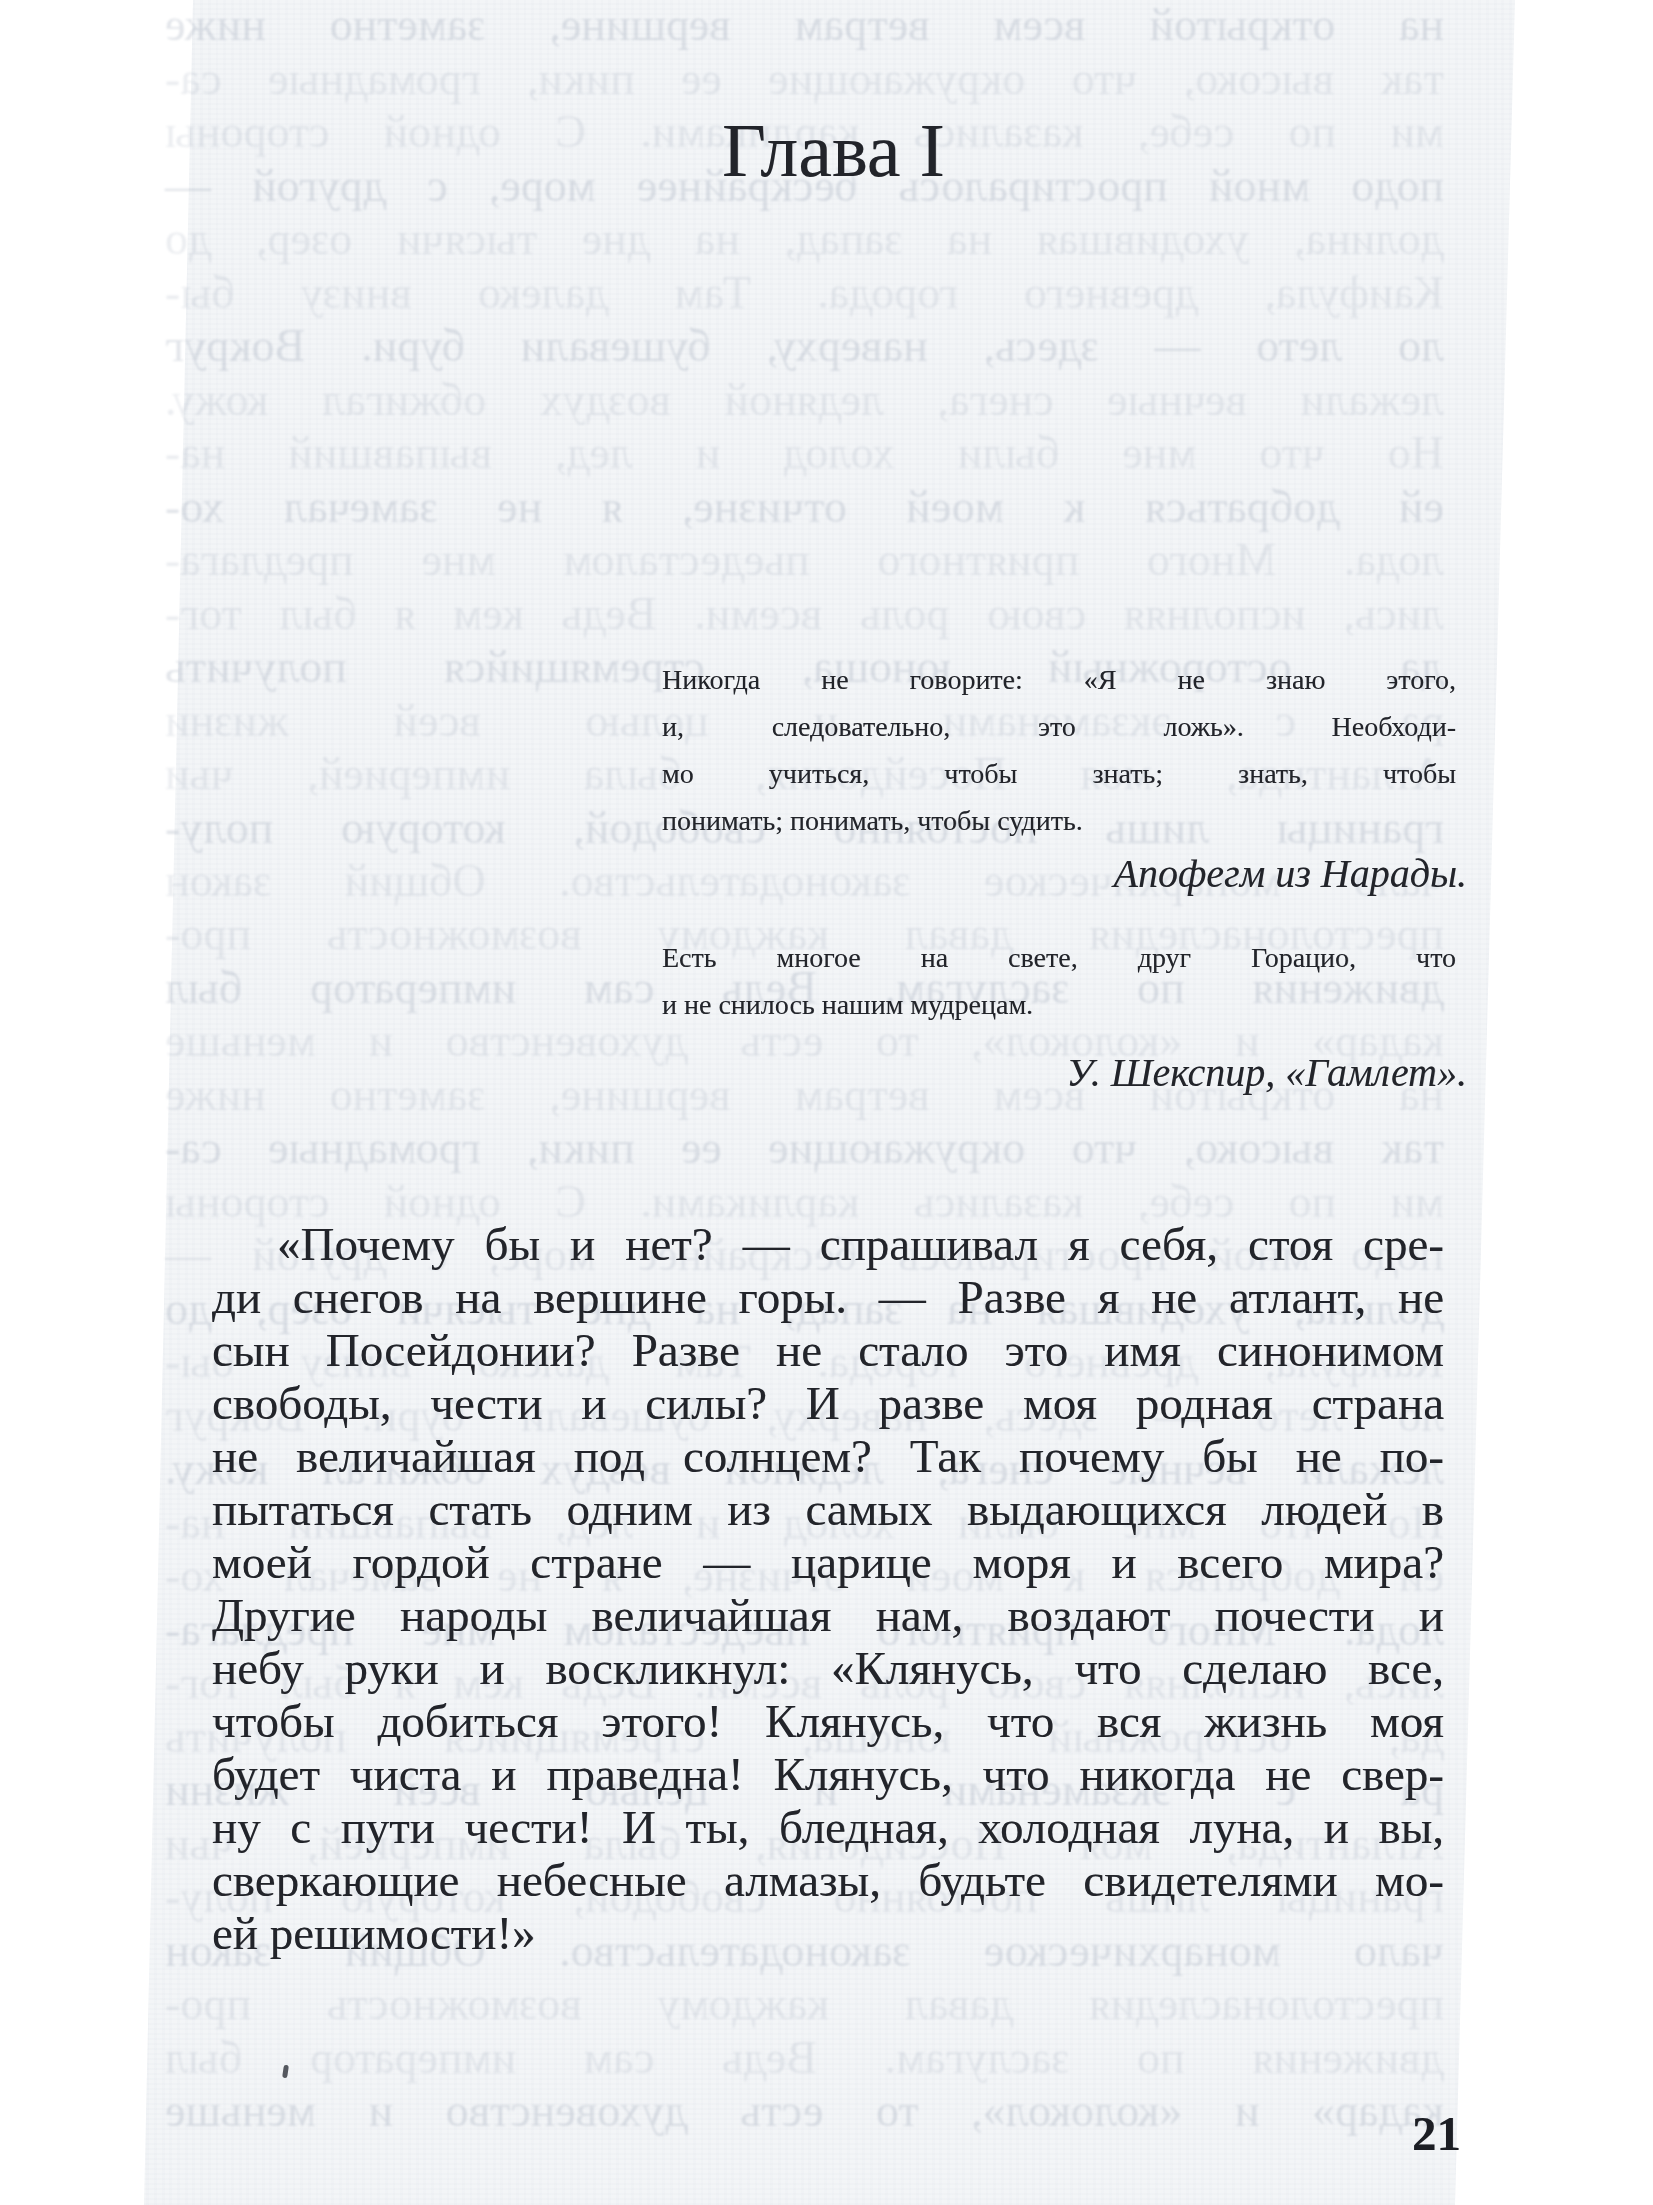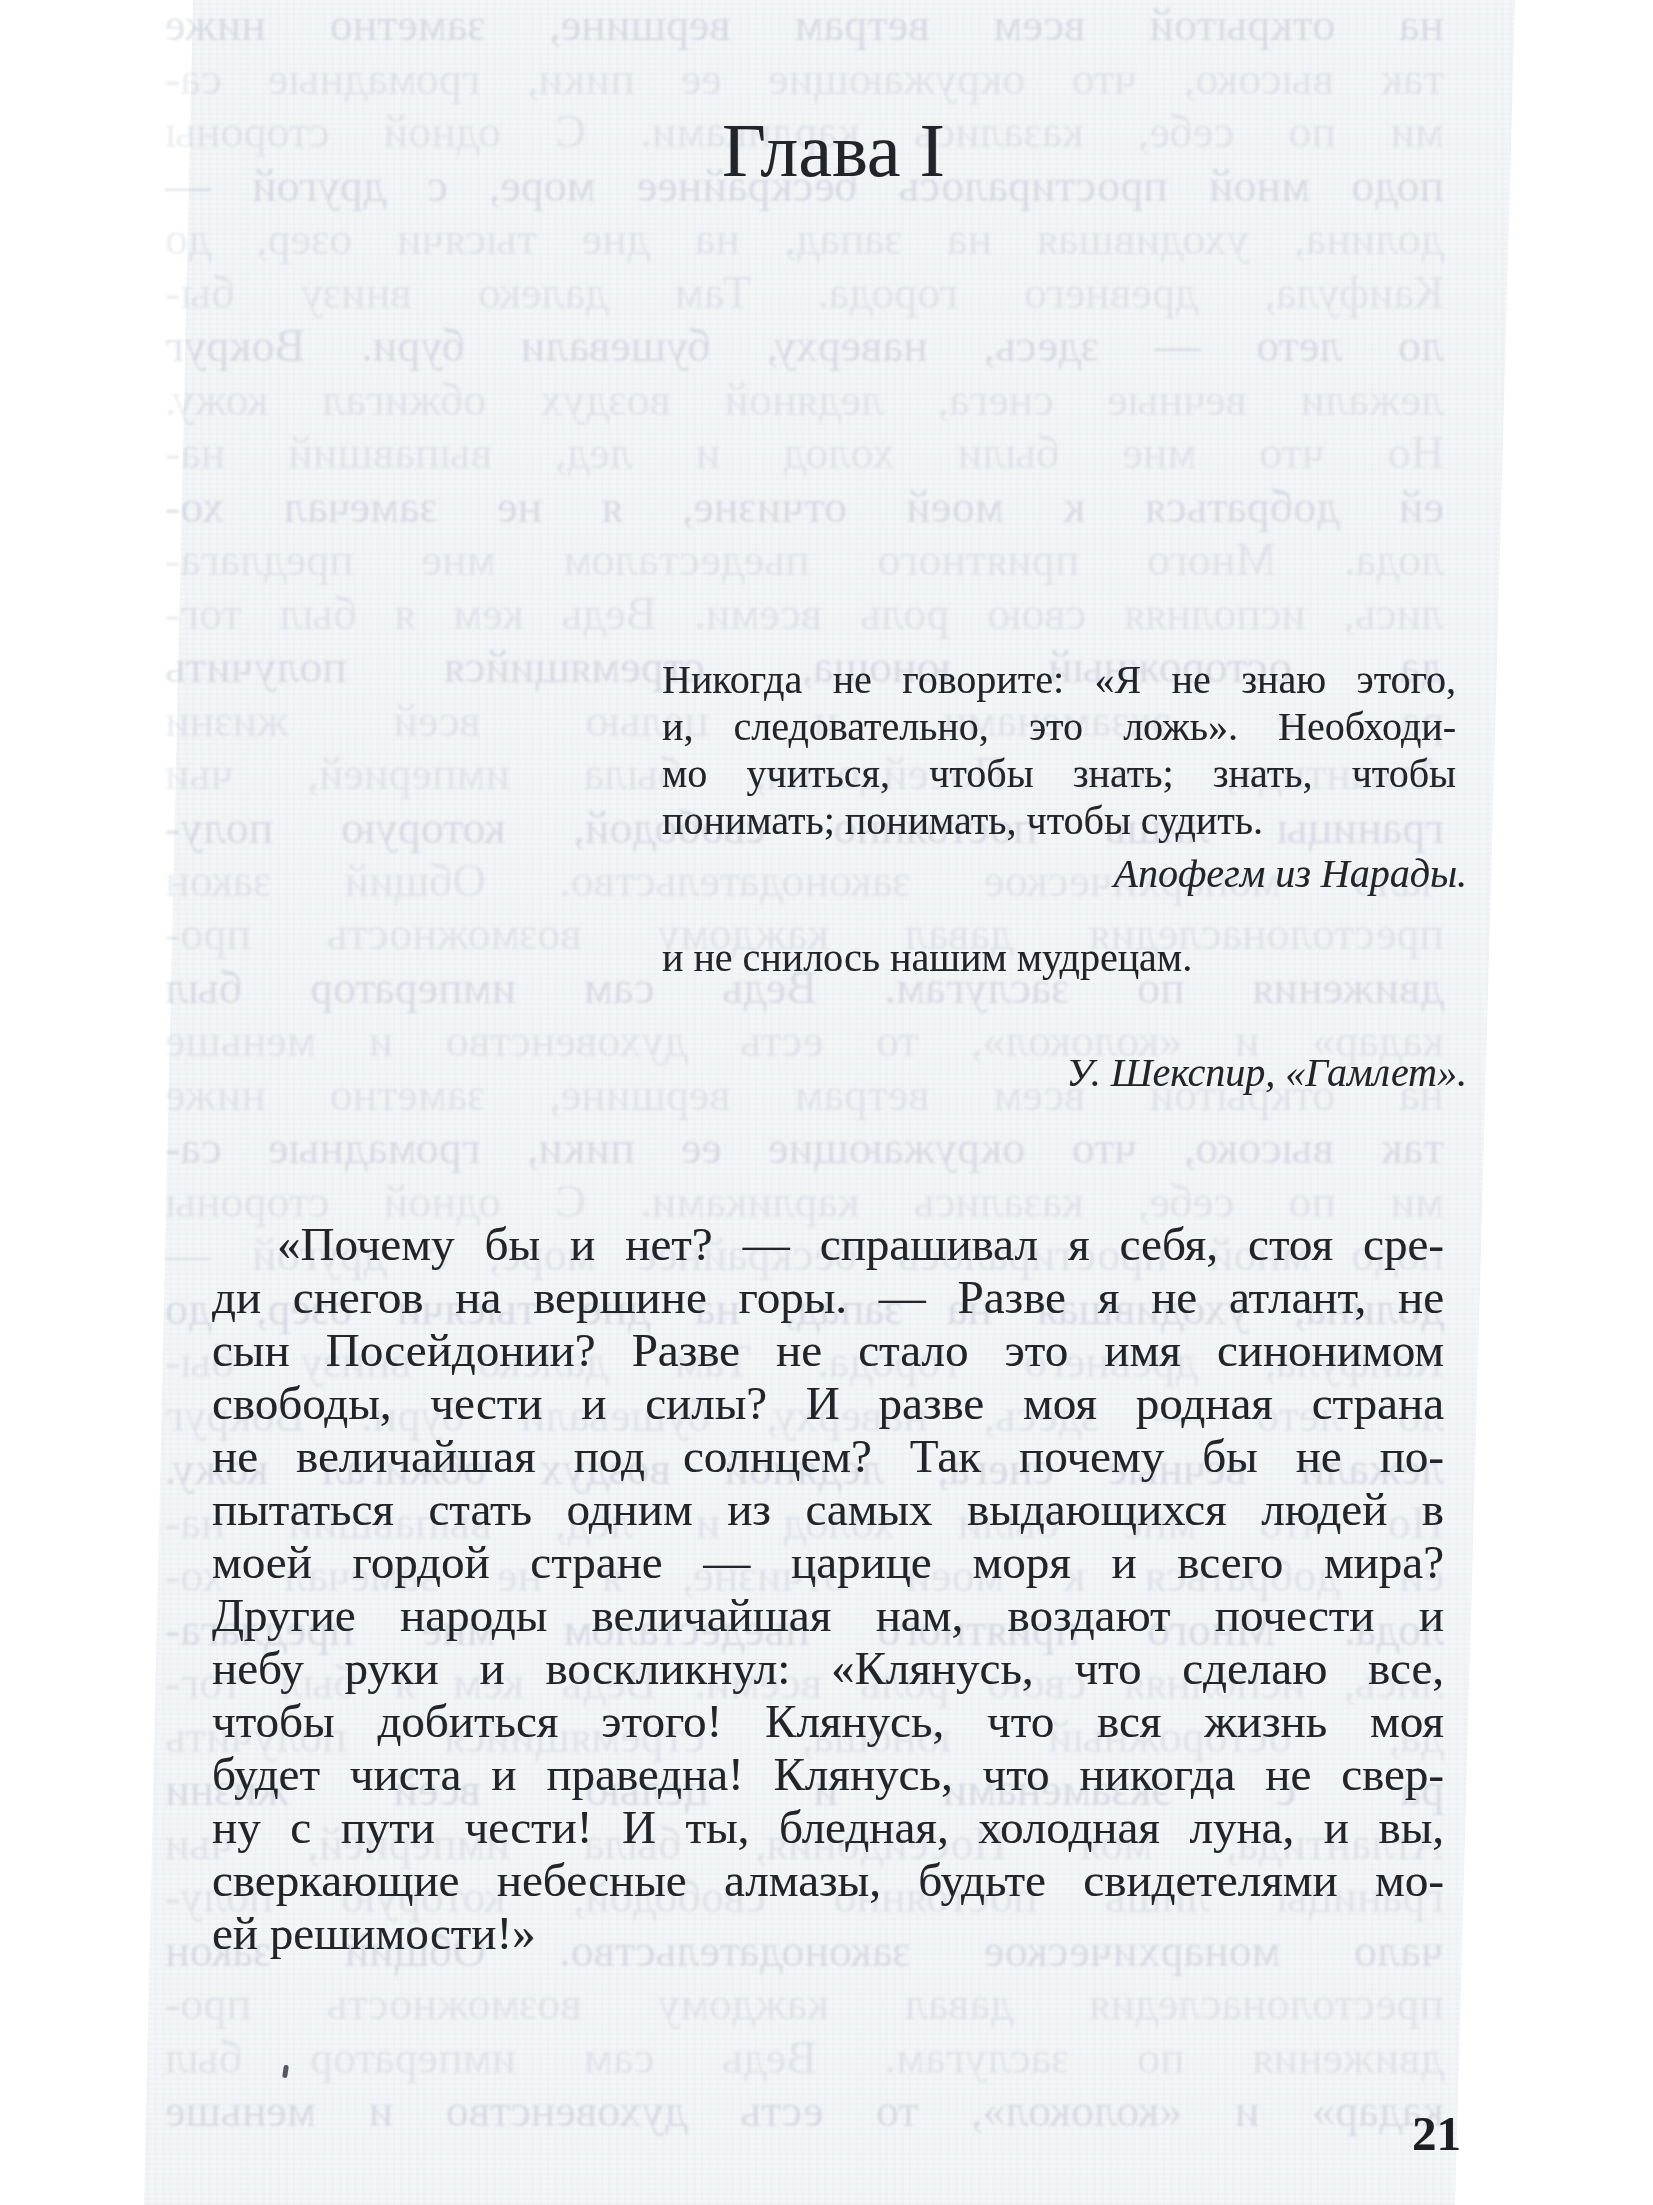--- a/index.html
+++ b/index.html
@@ -31,21 +31,21 @@
   .content{position:absolute;left:0;top:0;width:1358px;height:2205px;color:#22242a;}
   .txt{text-shadow:0.3px 0.4px 0.6px rgba(34,36,42,0.35);}
   .chapter{
     position:absolute;left:212px;top:110px;width:1243px;height:80px;line-height:80px;
     font-size:76px;text-align:center;
   }
   .book-title{
     position:absolute;left:212px;top:313px;width:1243px;line-height:112px;
     font-size:73px;letter-spacing:2.2px;text-align:center;
   }
-  .epi{position:absolute;left:662px;width:794px;font-size:40px;line-height:47px;}
+  .epi{position:absolute;left:662px;width:794px;font-size:28px;line-height:47px;}
   .epi1{top:656px;}
   .epi2{top:934px;}
   .attribution{
     position:absolute;left:662px;width:805px;font-size:40px;line-height:47px;
     font-style:italic;text-align:right;
   }
   .attr1{top:850px;}
   .attr2{top:1049px;}
   .body-par{
     position:absolute;left:212px;top:1218px;width:1232px;
@@ -120,20 +120,21 @@
 
   <div class="epi epi1 txt">
     <div class="jline">Никогда не говорите: «Я не знаю этого,</div>
     <div class="jline">и, следовательно, это ложь». Необходи-</div>
     <div class="jline">мо учиться, чтобы знать; знать, чтобы</div>
     <div class="rag">понимать; понимать, чтобы судить.</div>
   </div>
   <div class="attribution attr1 txt">Апофегм из Нарады.</div>
 
   <div class="epi epi2 txt">
+    <div class="jline">Есть многое на свете, друг Горацио, что</div>
     <div class="rag">и не снилось нашим мудрецам.</div>
   </div>
   <div class="attribution attr2 txt">У. Шекспир, «Гамлет».</div>
 
   <div class="body-par txt">
     <div class="jline indent">«Почему бы и нет? — спрашивал я себя, стоя сре-</div>
     <div class="jline">ди снегов на вершине горы. — Разве я не атлант, не</div>
     <div class="jline">сын Посейдонии? Разве не стало это имя синонимом</div>
     <div class="jline">свободы, чести и силы? И разве моя родная страна</div>
     <div class="jline">не величайшая под солнцем? Так почему бы не по-</div>

